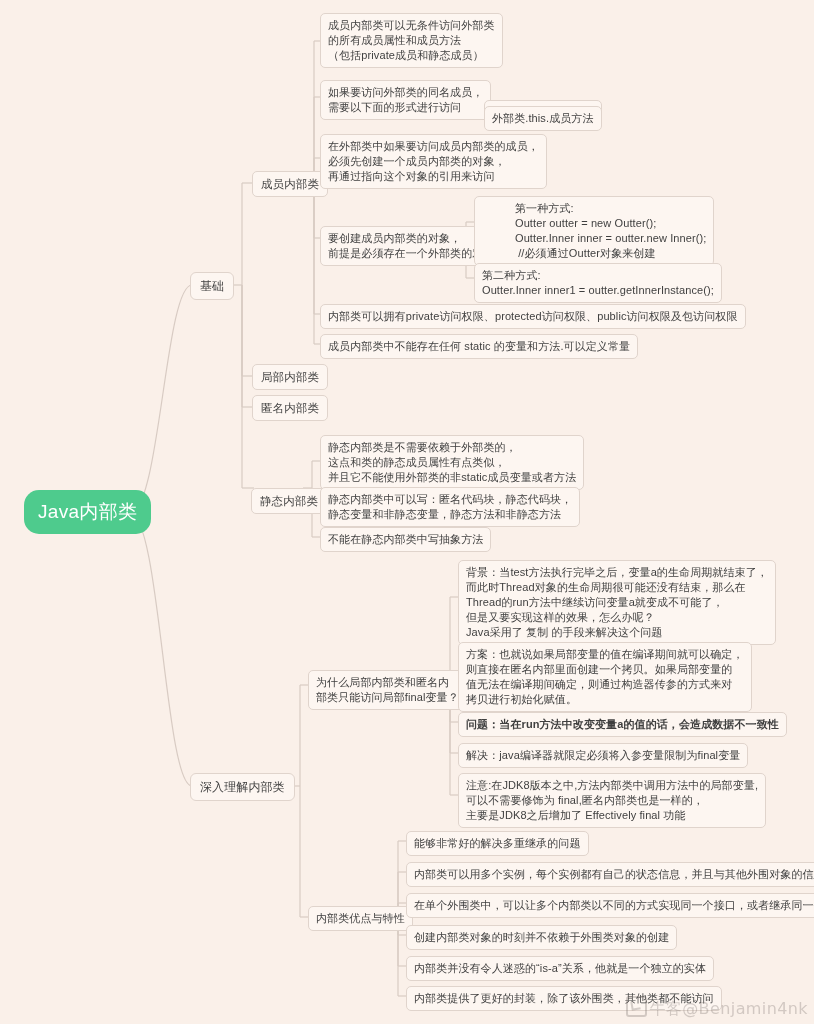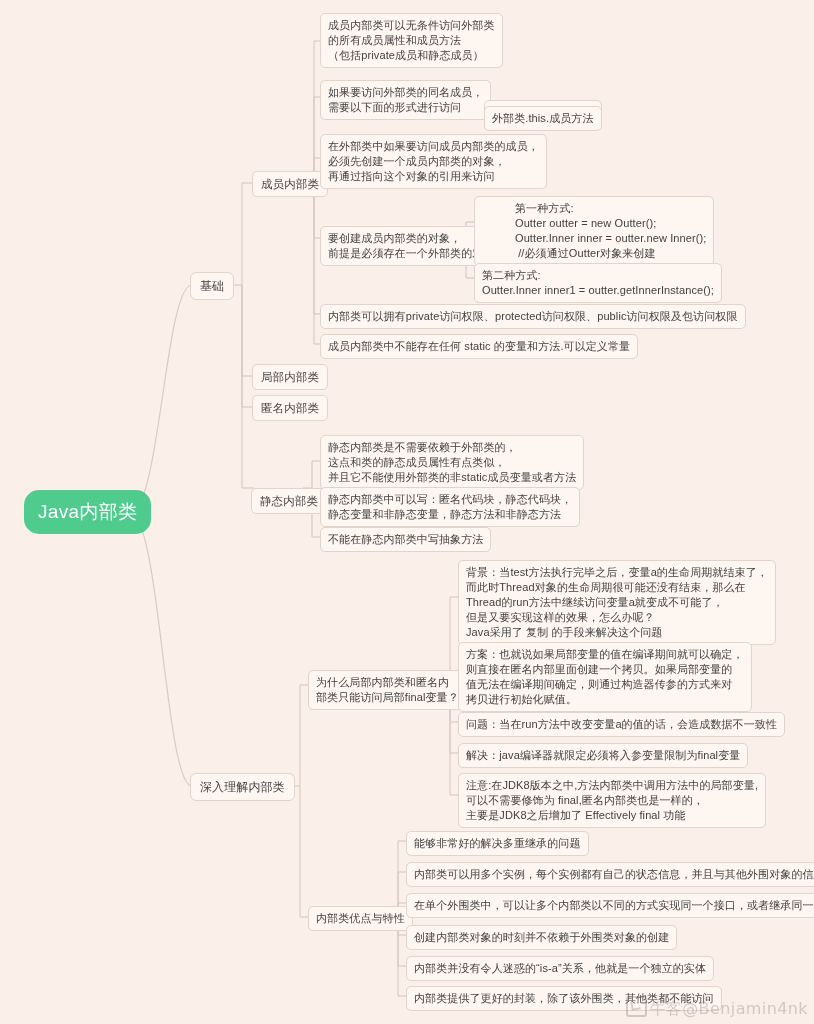--- a/index.html
+++ b/index.html
@@ -214,21 +214,21 @@
 
   <div class="node" style="left:458px;top:560px;">背景：当test方法执行完毕之后，变量a的生命周期就结束了，
 而此时Thread对象的生命周期很可能还没有结束，那么在
 Thread的run方法中继续访问变量a就变成不可能了，
 但是又要实现这样的效果，怎么办呢？
 Java采用了 复制 的手段来解决这个问题</div>
   <div class="node" style="left:458px;top:642px;">方案：也就说如果局部变量的值在编译期间就可以确定，
 则直接在匿名内部里面创建一个拷贝。如果局部变量的
 值无法在编译期间确定，则通过构造器传参的方式来对
 拷贝进行初始化赋值。</div>
-  <div class="node" style="left:458px;top:712px;">问题：当在run方法中改变变量a的值的话，会造成数据不一致性</div>
+  <div class="node" style="left:458px;top:712px;font-weight:bold;">问题：当在run方法中改变变量a的值的话，会造成数据不一致性</div>
   <div class="node" style="left:458px;top:743px;">解决：java编译器就限定必须将入参变量限制为final变量</div>
   <div class="node" style="left:458px;top:773px;">注意:在JDK8版本之中,方法内部类中调用方法中的局部变量,
 可以不需要修饰为 final,匿名内部类也是一样的，
 主要是JDK8之后增加了 Effectively final 功能</div>
 
   <div class="node" style="left:406px;top:831px;">能够非常好的解决多重继承的问题</div>
   <div class="node" style="left:406px;top:862px;">内部类可以用多个实例，每个实例都有自己的状态信息，并且与其他外围对象的信息相互独</div>
   <div class="node" style="left:406px;top:893px;">在单个外围类中，可以让多个内部类以不同的方式实现同一个接口，或者继承同一个类</div>
   <div class="node" style="left:406px;top:956px;">内部类并没有令人迷惑的“is-a”关系，他就是一个独立的实体</div>
   <div class="node" style="left:406px;top:925px;">创建内部类对象的时刻并不依赖于外围类对象的创建</div>

